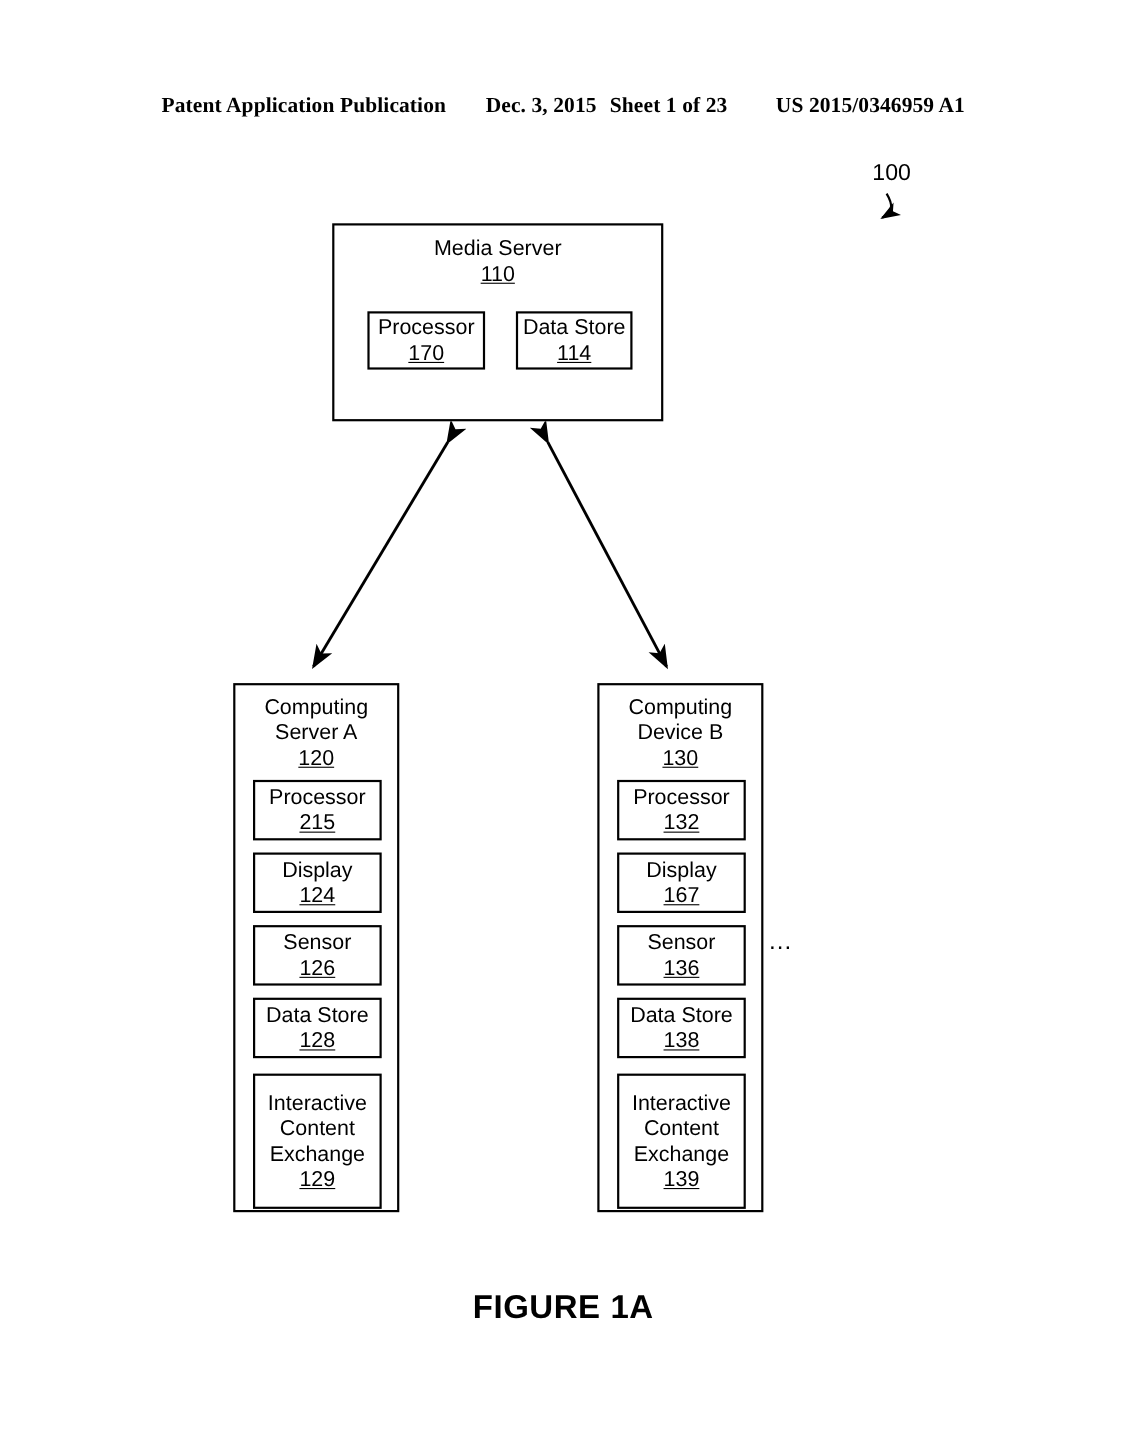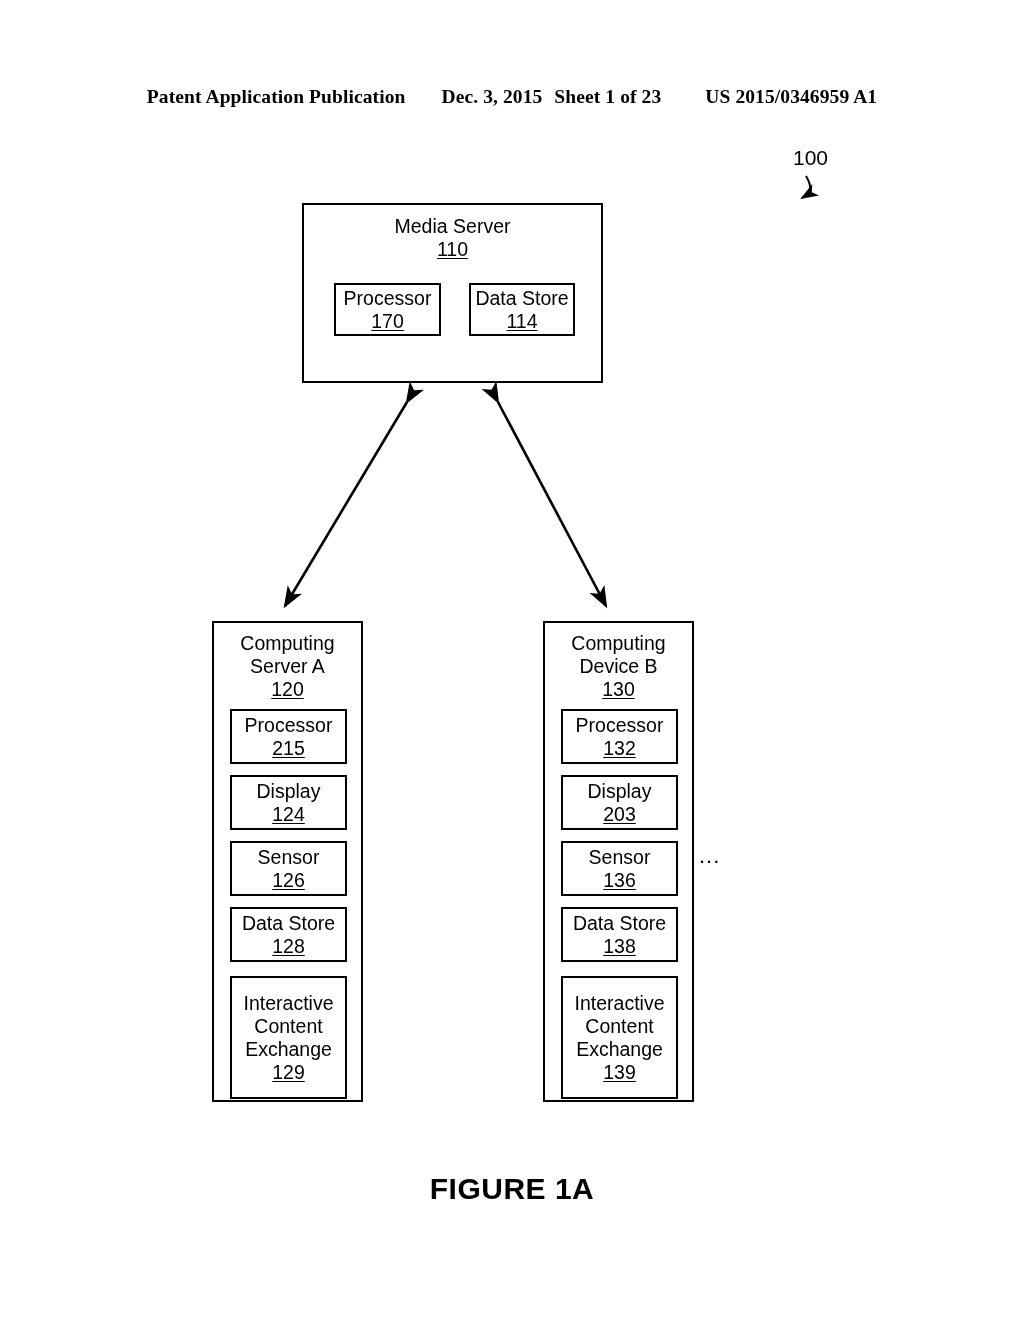--- a/index.html
+++ b/index.html
@@ -261,21 +261,21 @@
       <span class="ref-num">130</span>
     </div>
 
     <div class="inner-box device-inner dev-slot-1">
       <span class="inner-label">Processor</span>
       <span class="inner-label ref-num">132</span>
     </div>
 
     <div class="inner-box device-inner dev-slot-2">
       <span class="inner-label">Display</span>
-      <span class="inner-label ref-num">203</span>
+      <span class="inner-label ref-num">167</span>
     </div>
 
     <div class="inner-box device-inner dev-slot-3">
       <span class="inner-label">Sensor</span>
       <span class="inner-label ref-num">136</span>
     </div>
 
     <div class="inner-box device-inner dev-slot-4">
       <span class="inner-label">Data Store</span>
       <span class="inner-label ref-num">138</span>

